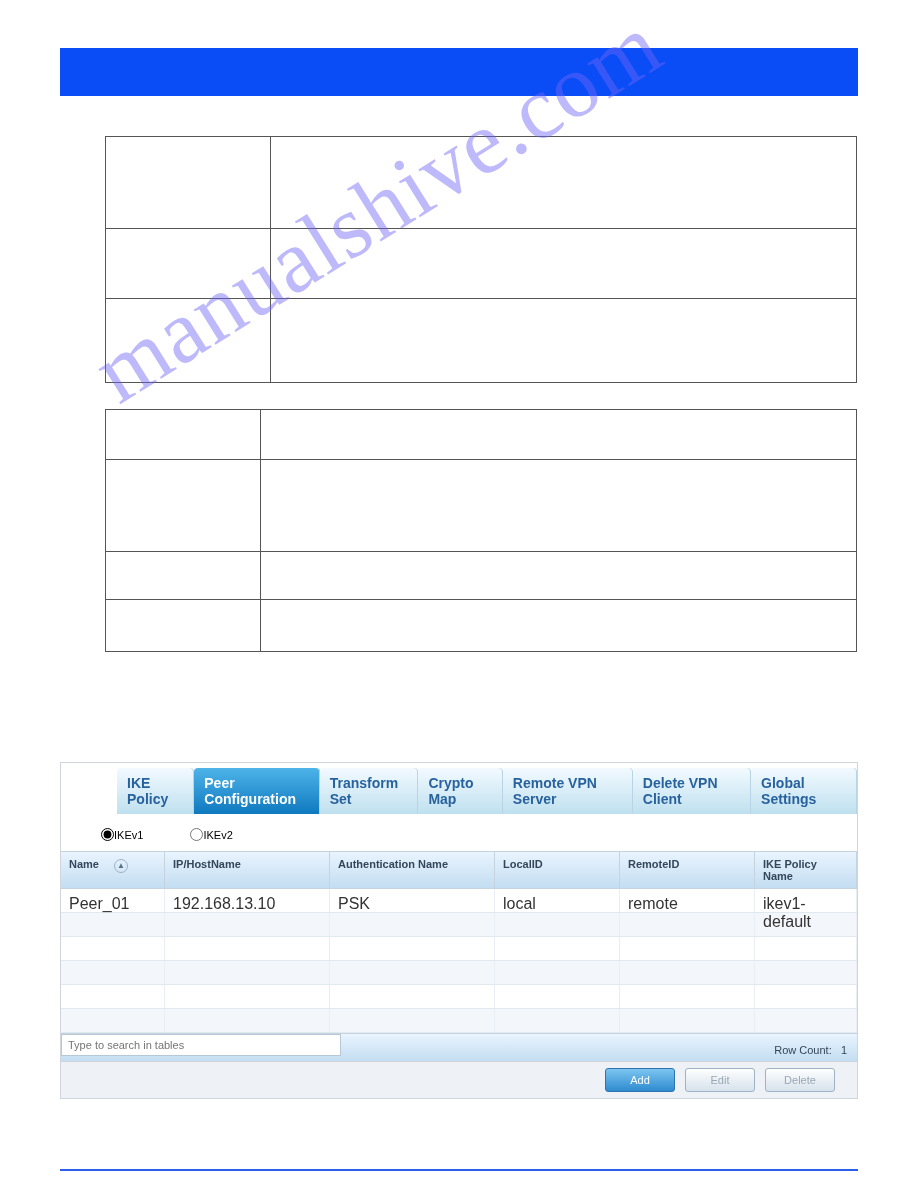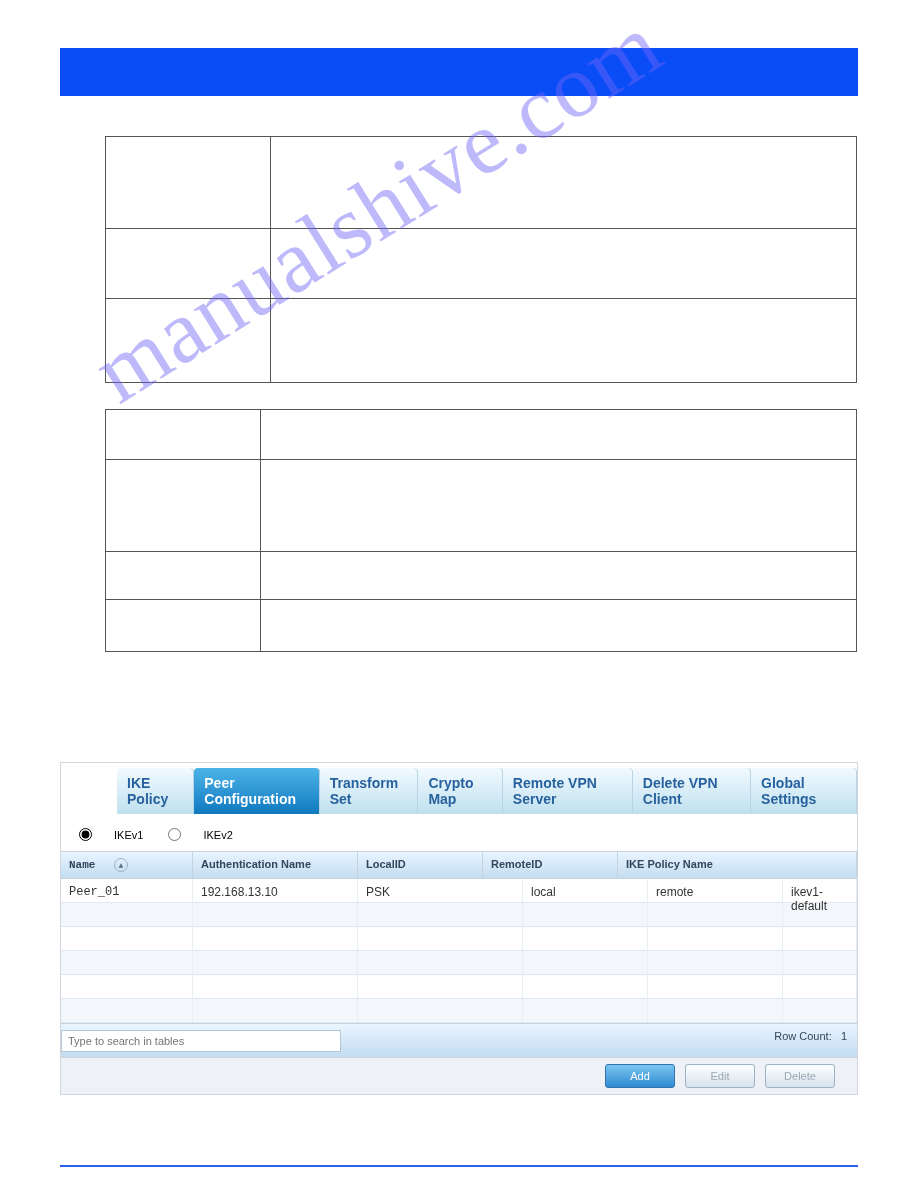--- a/index.html
+++ b/index.html
@@ -34,41 +34,41 @@
   
   .tabstrip { background: #fff; padding: 5px 0 0 56px; }
   .tabrow { display: flex; }
   .tab { font-size: 14px; font-weight: bold; color: #28629e; padding: 7px 10px 7px 10px;
          background: linear-gradient(#f2faff,#bfe0ef); border-radius: 4px 4px 0 0; cursor: pointer;
          box-shadow: inset -1px 0 0 #b9d4e4; }
   .tab.active { background: linear-gradient(#4db3e8,#0f79bf); color: #fff; font-weight: bold; }
 
   
   .radio-row { padding: 14px 0 8px 18px; font-size: 11px; }
-  .radio-row label { margin-right: 22px; display:inline-flex; align-items:center; gap:22px; }
+  .radio-row label { margin-right: 22px; display:inline-flex; align-items:center; gap:0;margin-left:22px; }
   .radio-row input[type=radio]{ accent-color:#000; }
 
   
   .grid { }
   .grid-head { display:flex; background: linear-gradient(#e9f4ff,#c3ddf1); font-size:11px; font-weight:bold;
                color:#34475a; border-top:1px solid #c5d3df; border-bottom:1px solid #c5d3df; }
   .grid-head .cell { padding:6px 8px; border-right:1px solid #c5d3df; }
   .grid-body { }
-  .grid-row { display:flex; font-size:12px; color:#333; border-bottom:1px solid #e1e8ef; }
+  .grid-row { display:flex; font-size:16px; color:#333; border-bottom:1px solid #e1e8ef; }
   .grid-row .cell { padding:6px 8px; border-right:1px solid #e9eef4; height:23px; }
   .grid-row.empty .cell { color:transparent; }
   .grid-row:nth-child(even) { background:#f3f6fa; }
-  .c1{width:132px;font-family:Liberation Mono, monospace;} .c2{width:165px;} .c3{width:165px;} .c4{width:125px;} .c5{width:135px;} .c6{flex:1;}
+  .c1{width:104px;} .c2{width:165px;} .c3{width:165px;} .c4{width:125px;} .c5{width:135px;} .c6{flex:1;}
 
   .sorticon{ display:inline-flex; width:14px;height:14px;border:1px solid #9fb3c6;border-radius:50%;
              align-items:center;justify-content:center; margin-left:12px; font-size:8px; color:#58728a;}
 
   
-  .grid-foot { display:flex; align-items:flex-start; background: linear-gradient(#e9f4ff,#c3ddf1);
-               padding:6px 10px 5px 0; border-top:1px solid #c5d3df; font-size:11px; color:#34475a;}
+  .grid-foot { display:flex; align-items:flex-end; background: linear-gradient(#e9f4ff,#c3ddf1);
+               padding:0 10px 5px 0; border-top:1px solid #c5d3df; font-size:11px; color:#34475a;}
   .grid-foot input[type=text]{ width:280px; height:22px; font-size:11px; padding:3px 6px;
                border:1px solid #b8c7d6; background:#fff; }
   .grid-foot .rc { margin-left:auto; }
 
   
   .btnbar { background:#eef1f5; border-top:1px solid #d0d4dd; padding:6px 22px; display:flex; justify-content:flex-end; gap:10px;}
   .btn { width:70px; height:24px; font-size:11px; border:1px solid #9db2c6; border-radius:3px;
          background:linear-gradient(#fdfefe,#d7e2ec); color:#2b3a4a; cursor:pointer;}
   .btn.primary { background:linear-gradient(#7cc5f1,#2f8bcf); color:#fff; border-color:#2f74ae; }
   .btn.disabled { color:#9aa7b4; }
@@ -146,20 +146,21 @@
       <span>IKEv2</span>
     </label>
   </div>
 
   <div class="grid">
     <div class="grid-head">
       <div class="cell c1">
         <span>Name</span>
         <span class="sorticon">▲</span>
       </div>
+      <div class="cell c2">IP/HostName</div>
       <div class="cell c3">Authentication Name</div>
       <div class="cell c4">LocalID</div>
       <div class="cell c5">RemoteID</div>
       <div class="cell c6">IKE Policy Name</div>
     </div>
     <div class="grid-body">
       <div class="grid-row">
         <div class="cell c1">Peer_01</div>
         <div class="cell c2">192.168.13.10</div>
         <div class="cell c3">PSK</div>

